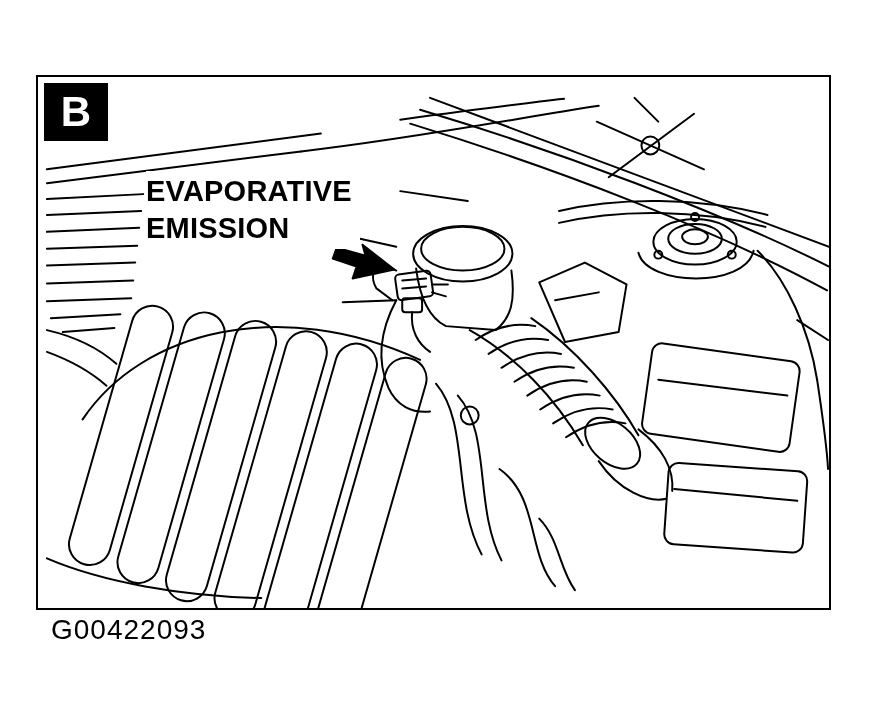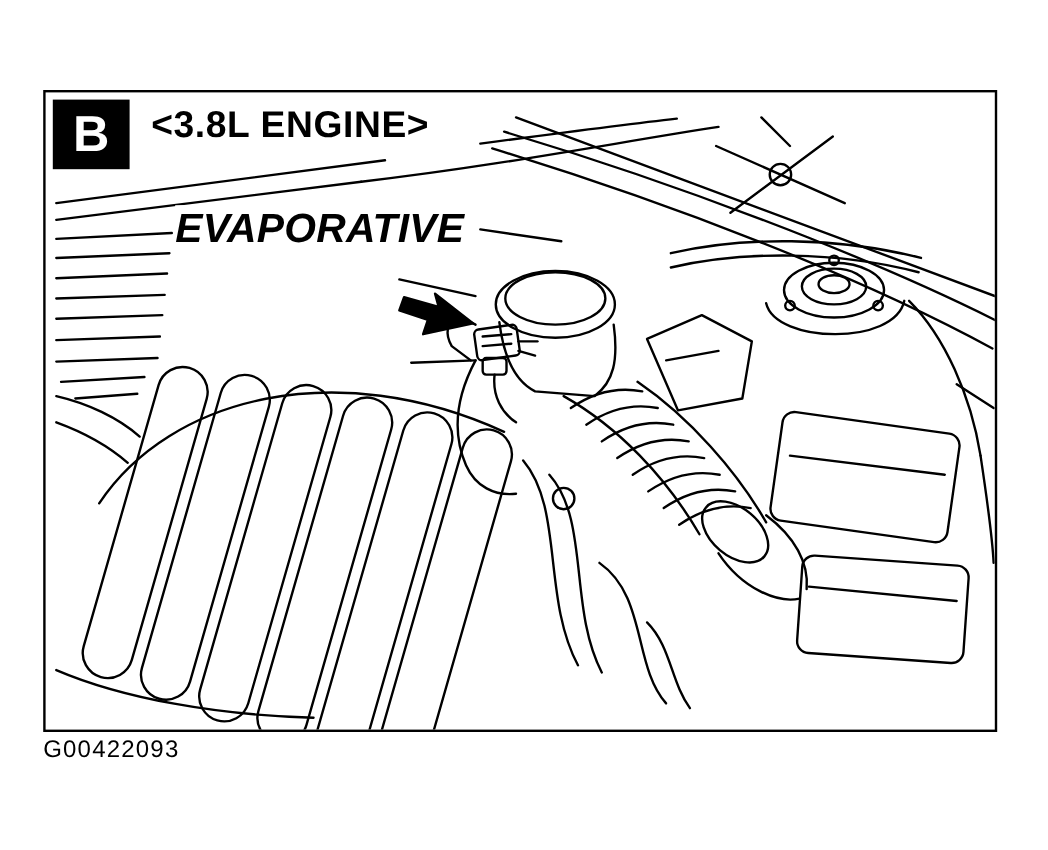--- a/index.html
+++ b/index.html
@@ -15,26 +15,26 @@
   .badge {
     position:absolute; left:6px; top:6px; width:64px; height:58px;
     background:#000; color:#fff; display:flex; align-items:center; justify-content:center;
     font-size:42px; font-weight:bold; line-height:1;
   }
   .title {
     position:absolute; left:88px; top:7px; font-size:31px; font-weight:bold;
     letter-spacing:0.5px; white-space:nowrap; background:#fff; padding:2px 6px 2px 0;
   }
   .callout {
-    position:absolute; left:108px; top:94px; font-size:34px; font-weight:600;
-    line-height:37px; letter-spacing:0.2px; background:#fff; padding:2px 8px 2px 0;font-style:italic;
+    position:absolute; left:108px; top:94px; font-size:29px; font-weight:600;
+    line-height:37px; letter-spacing:0.2px; background:#fff; padding:2px 8px 2px 0;
   }
   .callout div { white-space:nowrap; }
   .fig-id {
-    position:absolute; left:36px; top:614px; font-size:20px; letter-spacing:1px;
+    position:absolute; left:51px; top:614px; font-size:28px; letter-spacing:1px;
   }
 </style>
 </head>
 <body>
 
 <div class="page">
 
   <div class="frame">
 
     <svg class="art" viewBox="36 75 795 535" fill="none" stroke="#000" stroke-width="2" stroke-linecap="round" stroke-linejoin="round">
@@ -156,23 +156,23 @@
         <path d="M 44 560 C 100 584 180 598 260 600"></path>
       </g>
 
       <polygon points="336,247 365,255 362,244 394,269 352,278 356,266 332,258" fill="#000" stroke="#000"></polygon>
     </svg>
 
     <div class="badge">
       <span>B</span>
     </div>
 
-    <div class="title">&lt;3.8L ENGINE&gt;</div>
 
     <div class="callout">
       <div>EVAPORATIVE</div>
+      <div>EMISSION</div>
     </div>
 
   </div>
 
   <div class="fig-id">G00422093</div>
 
 </div>
 
 </body></html>

